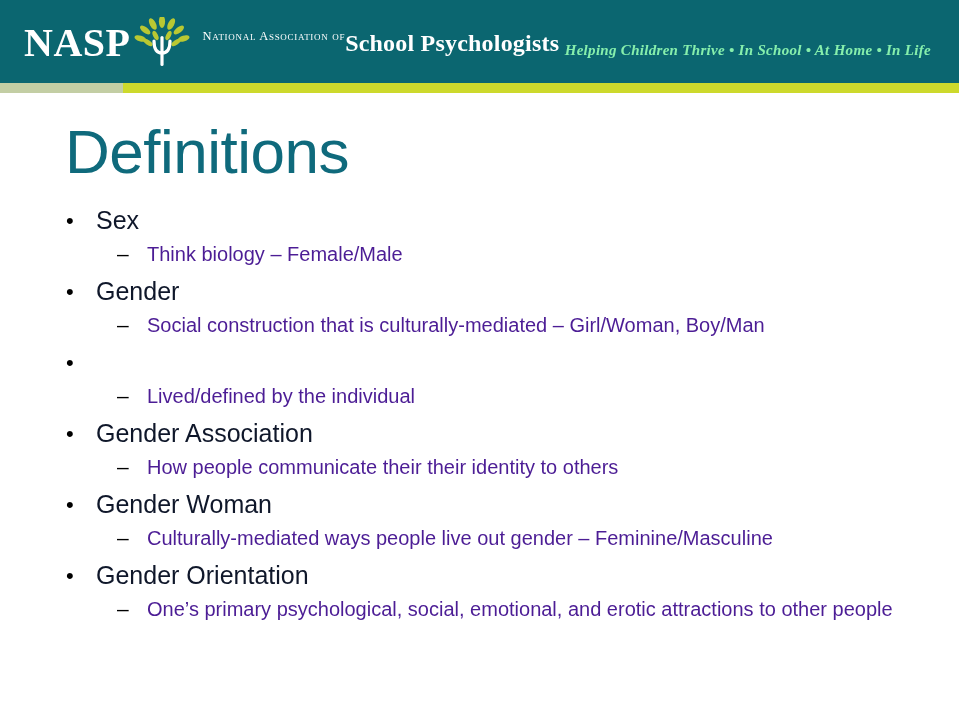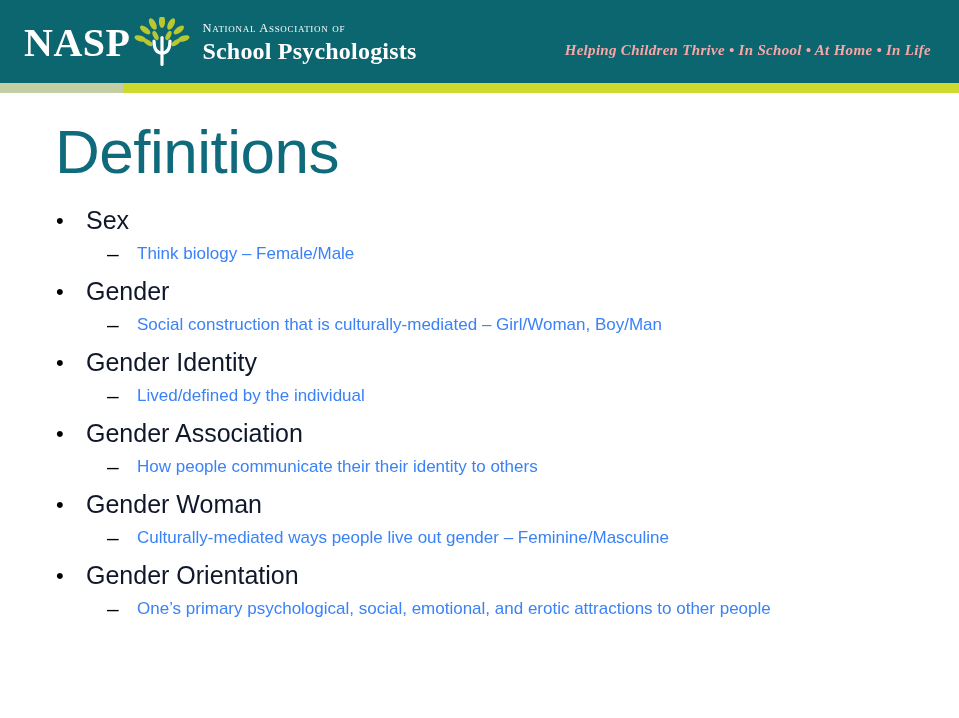--- a/index.html
+++ b/index.html
@@ -48,21 +48,20 @@
   .logo-mark {
     width: 56px;
     height: 52px;
     margin-left: 4px;
     margin-right: 12px;
     position: relative;
   }
 
   .logo-wordmark {
     display: flex;
-    flex-direction: column;
     justify-content: center;
     color: #ffffff;
     font-family: "Liberation Serif", serif;
   }
 
   .wordmark-top {
     font-size: 12.5px;
     letter-spacing: 0.7px;
     line-height: 1.25;
     font-variant: small-caps;
@@ -73,21 +72,21 @@
     font-size: 24px;
     font-weight: bold;
     line-height: 1.18;
     letter-spacing: 0.2px;
   }
 
   .tagline {
     position: absolute;
     right: 28px;
     top: 42px;
-    color: #fca5a5;
+    color: #86efac;
     font-family: "Liberation Serif", serif;
     font-style: italic;
     font-weight: bold;
     font-size: 15px;
     letter-spacing: 0.3px;
     white-space: nowrap;
   }
 
   
   .accent-stripe {
@@ -105,21 +104,21 @@
   }
   .accent-right {
     flex: 1;
     height: 10px;
     background: #cdd92c;
   }
 
   
   .slide-body {
     position: absolute;
-    left: 0;
+    left: 10px;
     top: 93px;
     width: 883px;
     height: 625px;
     background: #ffffff;
   }
 
   .slide-title {
     position: absolute;
     left: 55px;
     top: 28px;
@@ -166,23 +165,23 @@
   .bullet-l2 .marker {
     width: 87px;
     flex: 0 0 87px;
     padding-left: 57px;
     font-size: 21px;
     line-height: 30px;
     color: #000000;
     box-sizing: border-box;
   }
   .bullet-l2 .text {
-    font-size: 17px;
+    font-size: 20px;
     line-height: 30px;
-    color: #3b82f6;
+    color: #4c1d95;
     max-width: 760px;
   }
 
   .group {
     margin-bottom: 6px;
   }
 </style>
 </head>
 <body>
 
@@ -252,21 +251,20 @@
       </div>
       <div class="bullet-l2">
         <span class="marker">–</span>
         <span class="text">Social construction that is culturally-mediated – Girl/Woman, Boy/Man</span>
       </div>
     </div>
 
     <div class="group">
       <div class="bullet-l1">
         <span class="marker">•</span>
-        <span class="text">Gender Identity</span>
       </div>
       <div class="bullet-l2">
         <span class="marker">–</span>
         <span class="text">Lived/defined by the individual</span>
       </div>
     </div>
 
     <div class="group">
       <div class="bullet-l1">
         <span class="marker">•</span>

